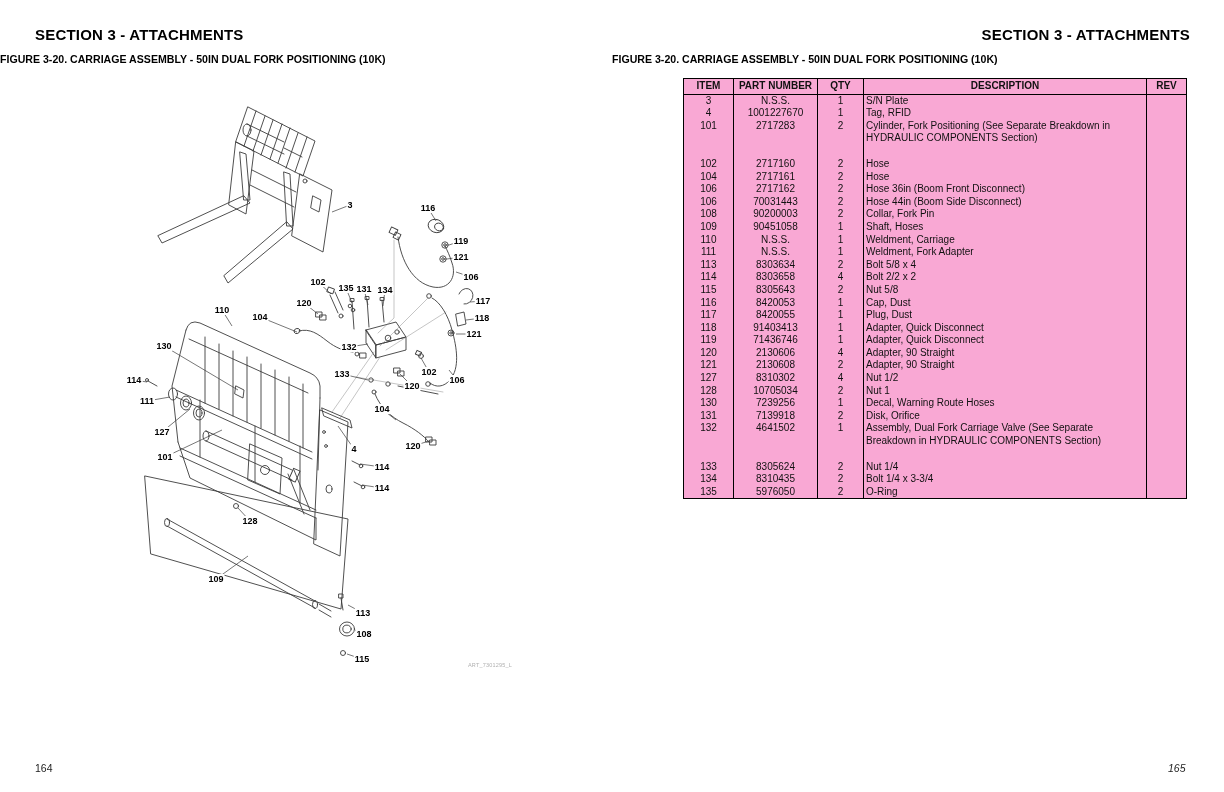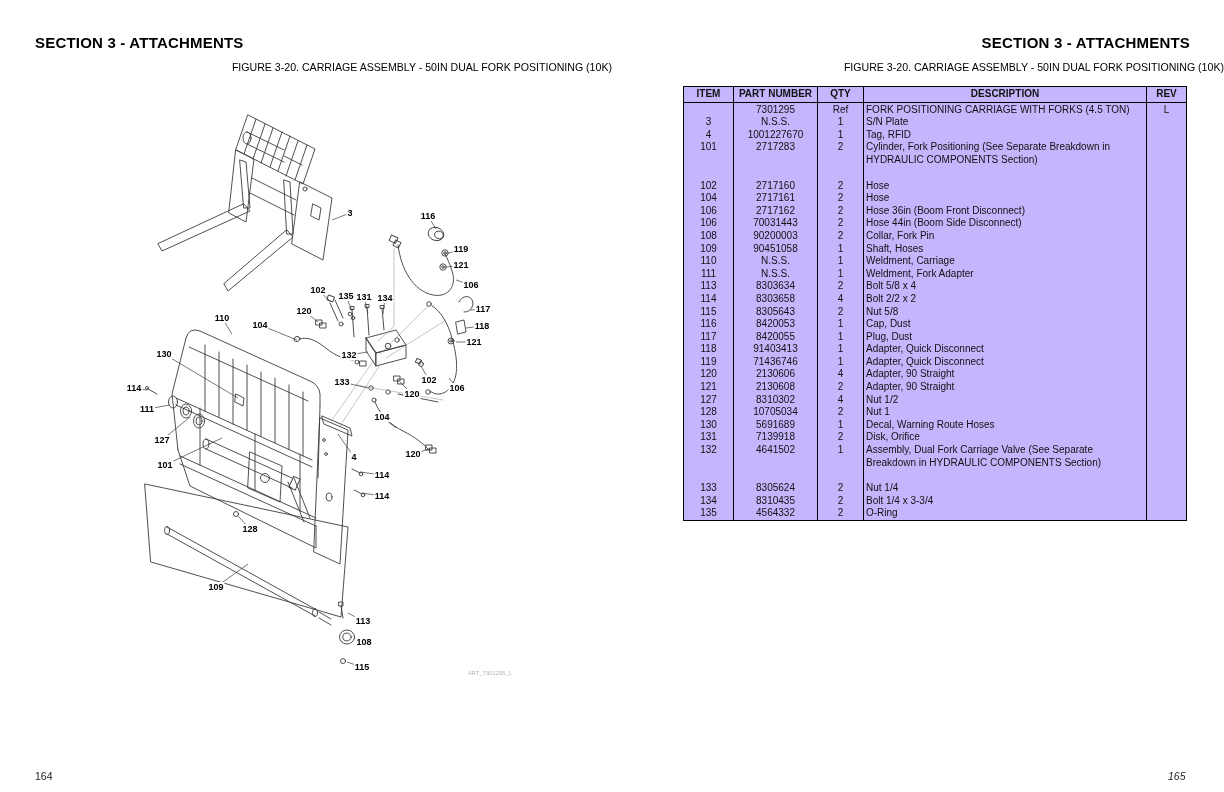--- a/index.html
+++ b/index.html
@@ -1,35 +1,35 @@
 <!DOCTYPE html>
 <html><head>
 <meta charset="utf-8">
 <style>
   html,body{margin:0;padding:0;background:#e8e8e8;}
   .spread{
     position:relative;width:1224px;height:792px;background:#ffffff;
     font-family:"Liberation Sans",sans-serif;color:#111;overflow:hidden;
   }
-  .page{position:absolute;top:8px;width:612px;height:676px;background:#fff;}
+  .page{position:absolute;top:0;width:612px;height:676px;background:#fff;}
   .page-left{left:0;}
   .page-right{left:612px;}
   .section-header{
     position:absolute;top:26px;font-size:15px;font-weight:bold;
     letter-spacing:0.2px;white-space:nowrap;color:#000;
   }
   .page-left .section-header{left:35px;}
   .page-right .section-header{right:34px;}
   .figure-title{
-    position:absolute;top:53px;width:100%;text-align:right;
-    font-size:10.6px;font-weight:normal;color:#000;white-space:nowrap;
+    position:absolute;top:53px;width:100%;text-align:left;
+    font-size:10.6px;font-weight:bold;color:#000;white-space:nowrap;
   }
   
   .parts-table-wrap{position:absolute;left:71px;top:78px;}
-  table.parts{border-collapse:collapse;table-layout:fixed;width:503px;background:#c4b5fd;}
+  table.parts{border-collapse:collapse;table-layout:fixed;width:503px;background:#f9a8d4;}
   table.parts th, table.parts td{
     font-size:10px;line-height:12.6px;vertical-align:top;
     border-left:1px solid #000;border-right:1px solid #000;
     padding:0 2px;overflow:hidden;
   }
   table.parts{border:1px solid #000;}
   table.parts th{
     font-weight:bold;text-align:center;border-bottom:1px solid #000;
     padding:1px 2px;
   }
@@ -348,27 +348,20 @@
         <thead>
           <tr>
             <th>ITEM</th>
             <th>PART NUMBER</th>
             <th>QTY</th>
             <th>DESCRIPTION</th>
             <th>REV</th>
           </tr>
         </thead>
         <tbody id="parts-tbody">
-            <tr class="first-row">
-              <td class="ta-c"></td>
-              <td class="ta-c">7301295</td>
-              <td class="ta-c">Ref</td>
-              <td class="ta-l">FORK POSITIONING CARRIAGE WITH FORKS (4.5 TON)</td>
-              <td class="ta-c">L</td>
-            </tr>
             <tr>
               <td class="ta-c">3</td>
               <td class="ta-c">N.S.S.</td>
               <td class="ta-c">1</td>
               <td class="ta-l indent">S/N Plate</td>
               <td class="ta-c"></td>
             </tr>
             <tr>
               <td class="ta-c">4</td>
               <td class="ta-c">1001227670</td>
@@ -511,21 +504,21 @@
             </tr>
             <tr>
               <td class="ta-c">128</td>
               <td class="ta-c">10705034</td>
               <td class="ta-c">2</td>
               <td class="ta-l">Nut 1</td>
               <td class="ta-c"></td>
             </tr>
             <tr>
               <td class="ta-c">130</td>
-              <td class="ta-c">5691689</td>
+              <td class="ta-c">7239256</td>
               <td class="ta-c">1</td>
               <td class="ta-l">Decal, Warning Route Hoses</td>
               <td class="ta-c"></td>
             </tr>
             <tr>
               <td class="ta-c">131</td>
               <td class="ta-c">7139918</td>
               <td class="ta-c">2</td>
               <td class="ta-l">Disk, Orifice</td>
               <td class="ta-c"></td>
@@ -546,21 +539,21 @@
             </tr>
             <tr>
               <td class="ta-c">134</td>
               <td class="ta-c">8310435</td>
               <td class="ta-c">2</td>
               <td class="ta-l">Bolt 1/4 x 3-3/4</td>
               <td class="ta-c"></td>
             </tr>
             <tr>
               <td class="ta-c">135</td>
-              <td class="ta-c">4564332</td>
+              <td class="ta-c">5976050</td>
               <td class="ta-c">2</td>
               <td class="ta-l">O-Ring</td>
               <td class="ta-c"></td>
             </tr>
           </tbody>
       </table>
     </div>
 
     <span class="footer-item footer-bold" style="left:51px;">31221595</span>
     <span class="footer-item footer-bold" style="left:308px;">1055_1255</span>

